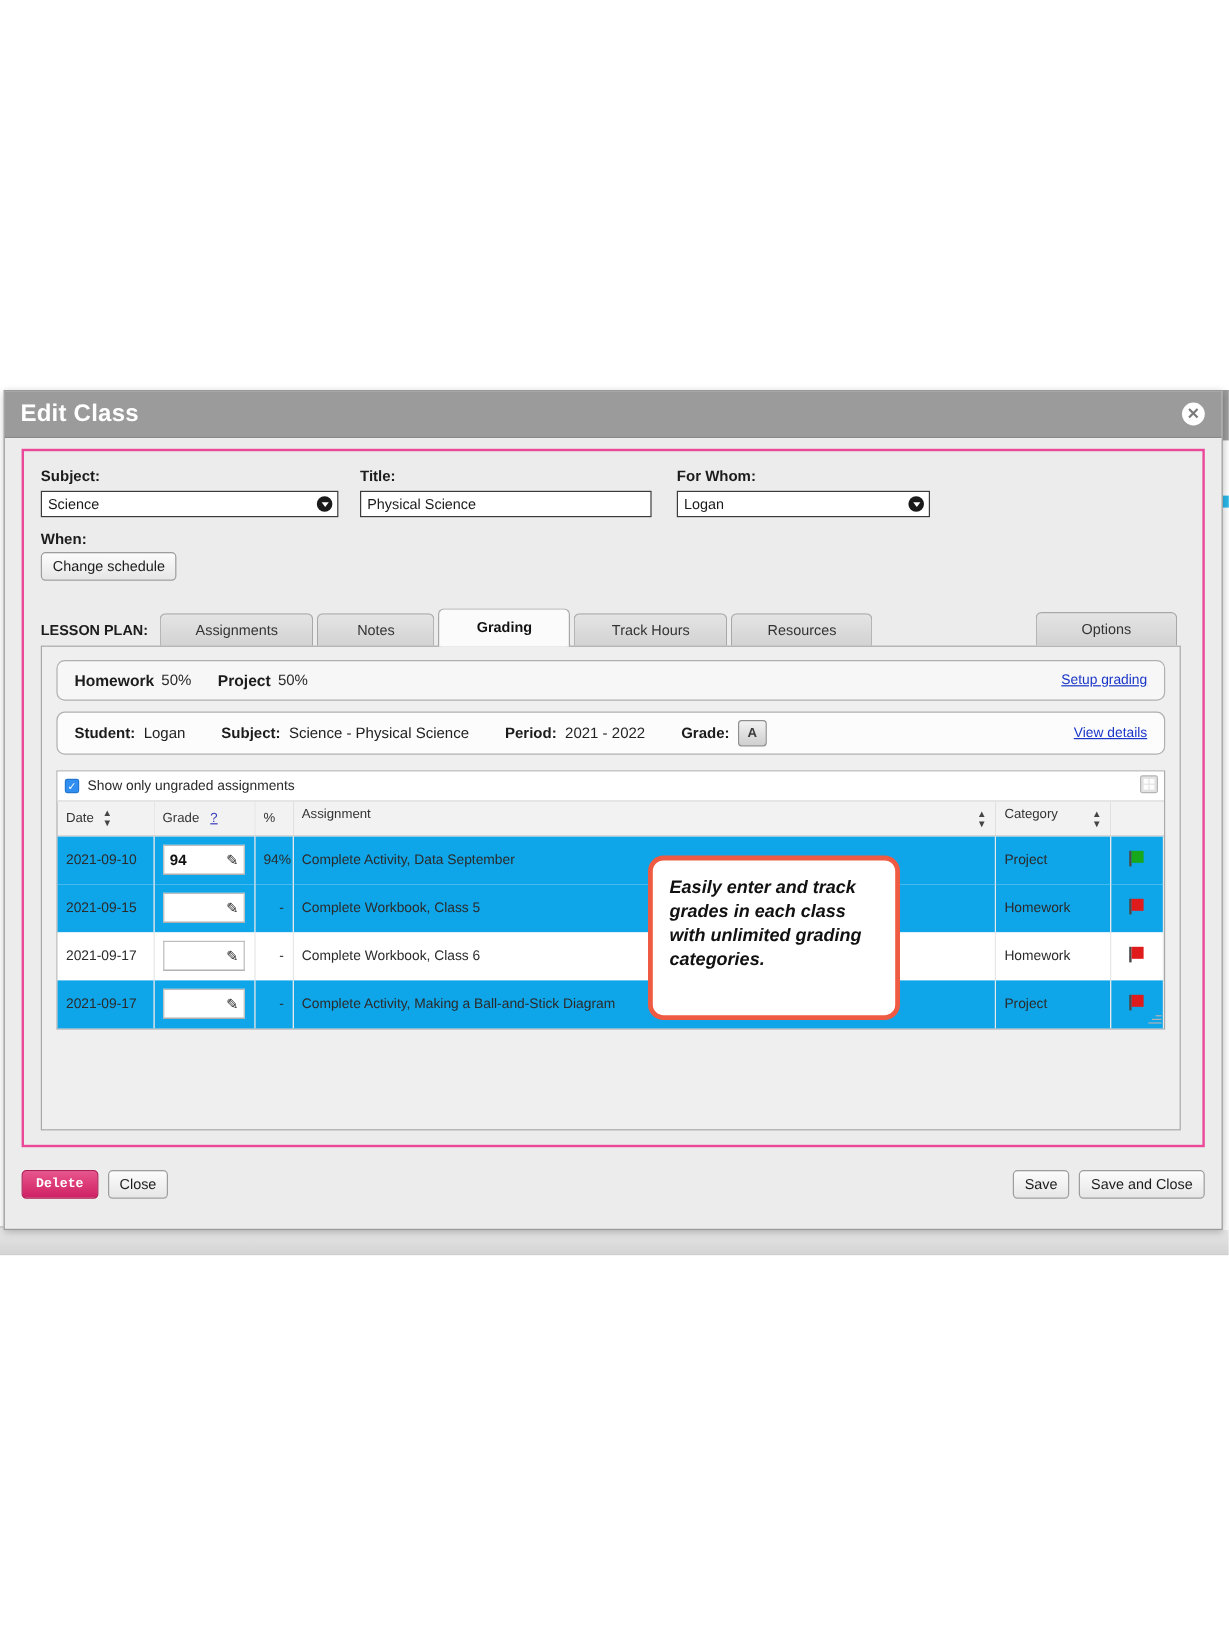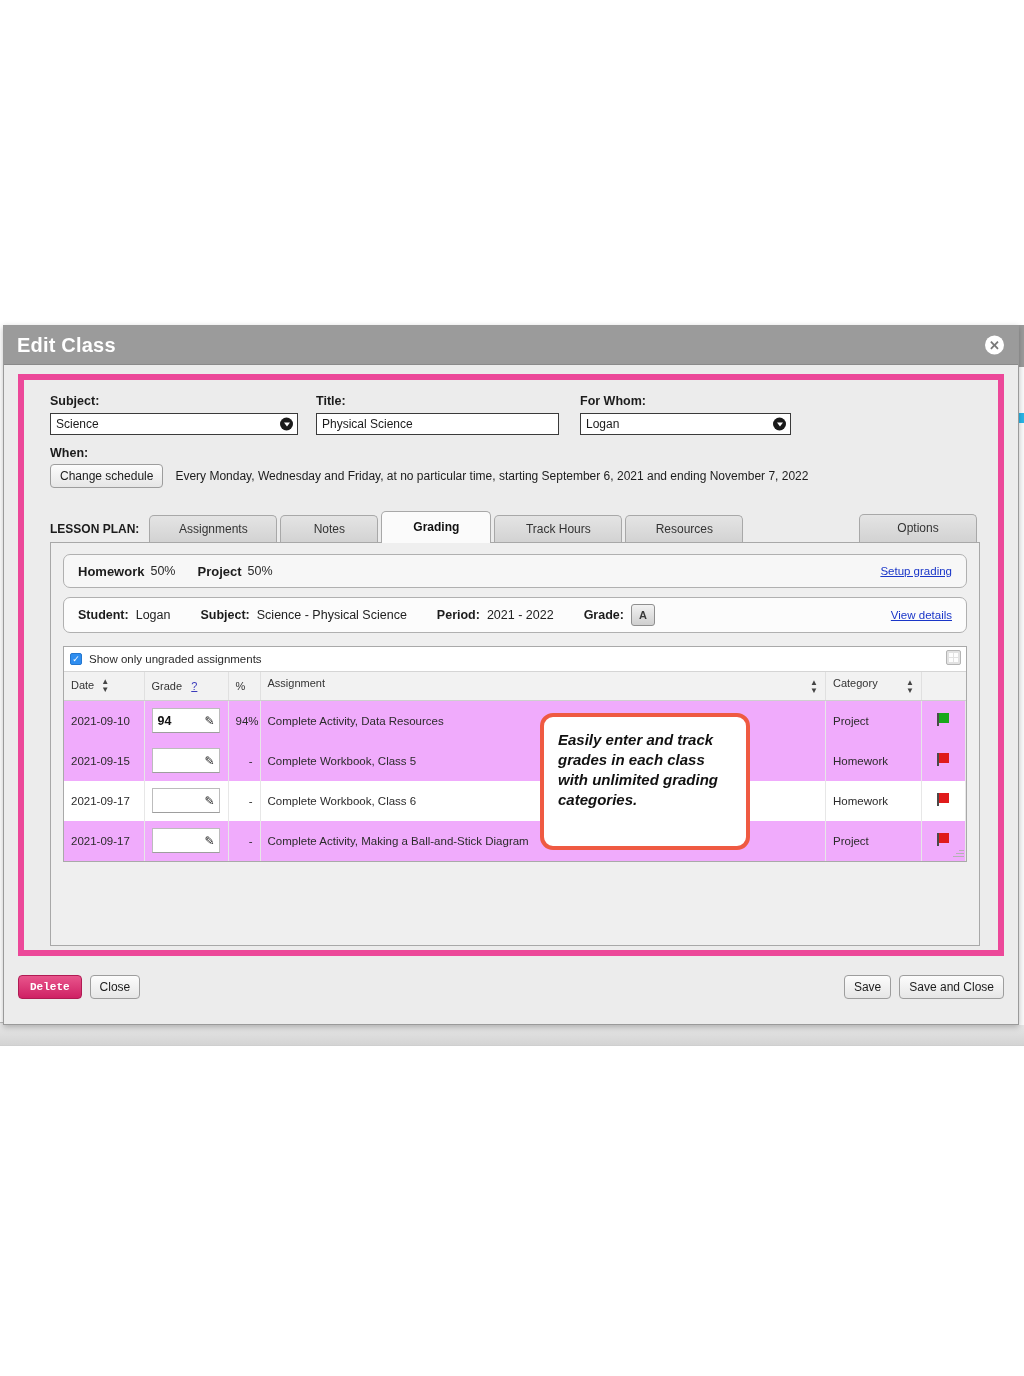--- a/index.html
+++ b/index.html
@@ -112,23 +112,23 @@
     box-sizing: border-box;
   }
 
   #modal-body {
     position: absolute;
     left: 14px;
     top: 48px;
     right: 14px;
     bottom: 68px;
     background: #ececec;
-    border: 6px solid #ec4899;
-    box-sizing: border-box;
-    padding: 14px 18px 0 26px;
+    border: 2px solid #ec4899;
+    box-sizing: border-box;
+    padding: 14px 18px 0 14px;
   }
 
   
   .field-row {
     display: flex;
     gap: 0px;
   }
   .field-block { box-sizing: border-box; }
   .field-label {
     font-weight: bold;
@@ -396,21 +396,21 @@
   table.grades th.bordered { border-right: 1px solid #e0e0e0; }
   table.grades td {
     font-size: 11.5px;
     color: #2b2b2b;
     padding: 0 7px;
     height: 40px;
     vertical-align: middle;
     border-right: 1px solid #e7e7e7;
     box-sizing: border-box;
   }
-  table.grades tr.odd td { background: #f0abfc; }
+  table.grades tr.odd td { background: #0ea5e9; }
   table.grades tr.even td { background: #ffffff; }
   .sort-ico {
     display: inline-block;
     margin-left: 4px;
     color: #444;
     font-size: 8px;
     line-height: 8px;
     vertical-align: middle;
   }
   .sort-ico b { display: block; }
@@ -589,21 +589,20 @@
           <span class="select-arrow">
               <span></span>
             </span>
         </div>
       </div>
     </div>
 
     <span id="when-label">When:</span>
     <div id="when-row">
       <button class="gray-btn">Change schedule</button>
-      <span id="when-text">Every Monday, Wednesday and Friday, at no particular time, starting September 6, 2021 and ending November 7, 2022</span>
     </div>
 
     <div id="tabs-row">
       <span id="lesson-plan-label">LESSON PLAN:</span>
       <div class="tab t-assign">Assignments</div>
       <div class="tab t-notes">Notes</div>
       <div class="tab t-grading active">Grading</div>
       <div class="tab t-track">Track Hours</div>
       <div class="tab t-res">Resources</div>
       <div class="tab t-options">Options</div>
@@ -676,21 +675,21 @@
           <tbody id="grades-body">
               <tr class="odd">
                 <td>2021-09-10</td>
                 <td>
                   <div class="grade-input">
                     <span class="gv">94</span>
                     <span class="pencil">✎</span>
                   </div>
                 </td>
                 <td class="pct-cell">94%</td>
-                <td>Complete Activity, Data Resources</td>
+                <td>Complete Activity, Data September</td>
                 <td>Project</td>
                 <td class="flag-cell"><span class="flag green"><i></i><b></b></span></td>
               </tr>
               <tr class="odd">
                 <td>2021-09-15</td>
                 <td>
                   <div class="grade-input">
                     <span class="gv"></span>
                     <span class="pencil">✎</span>
                   </div>

